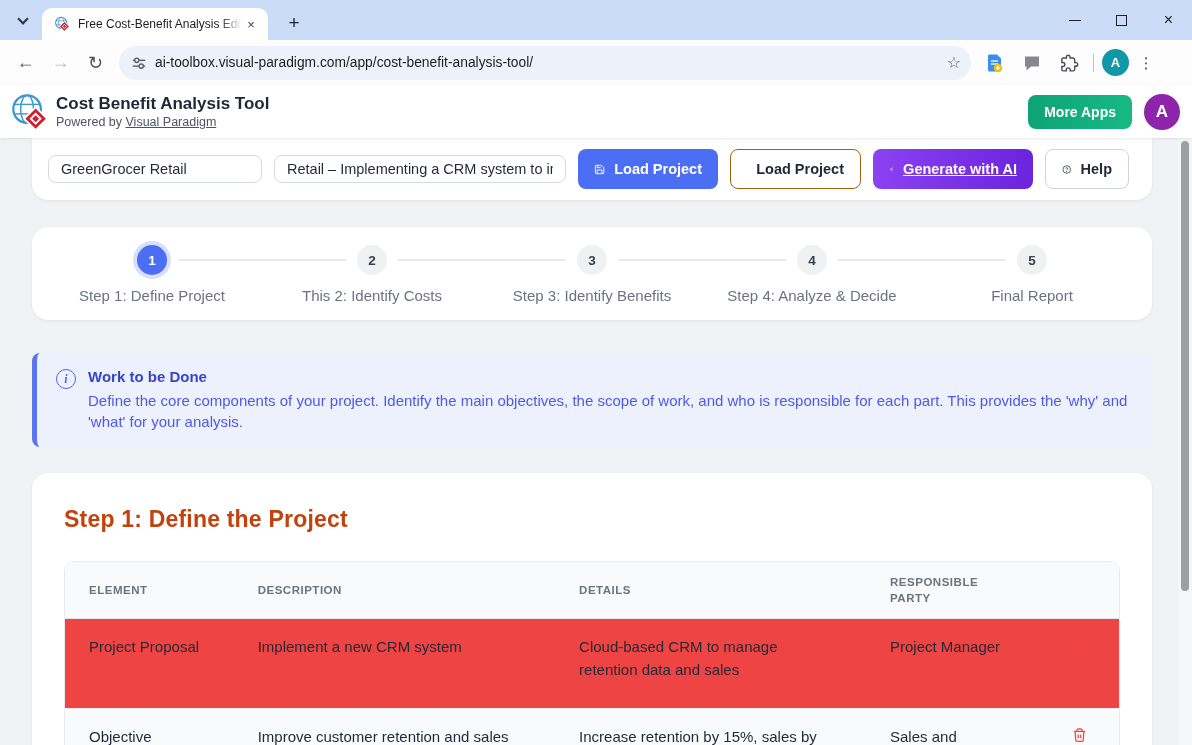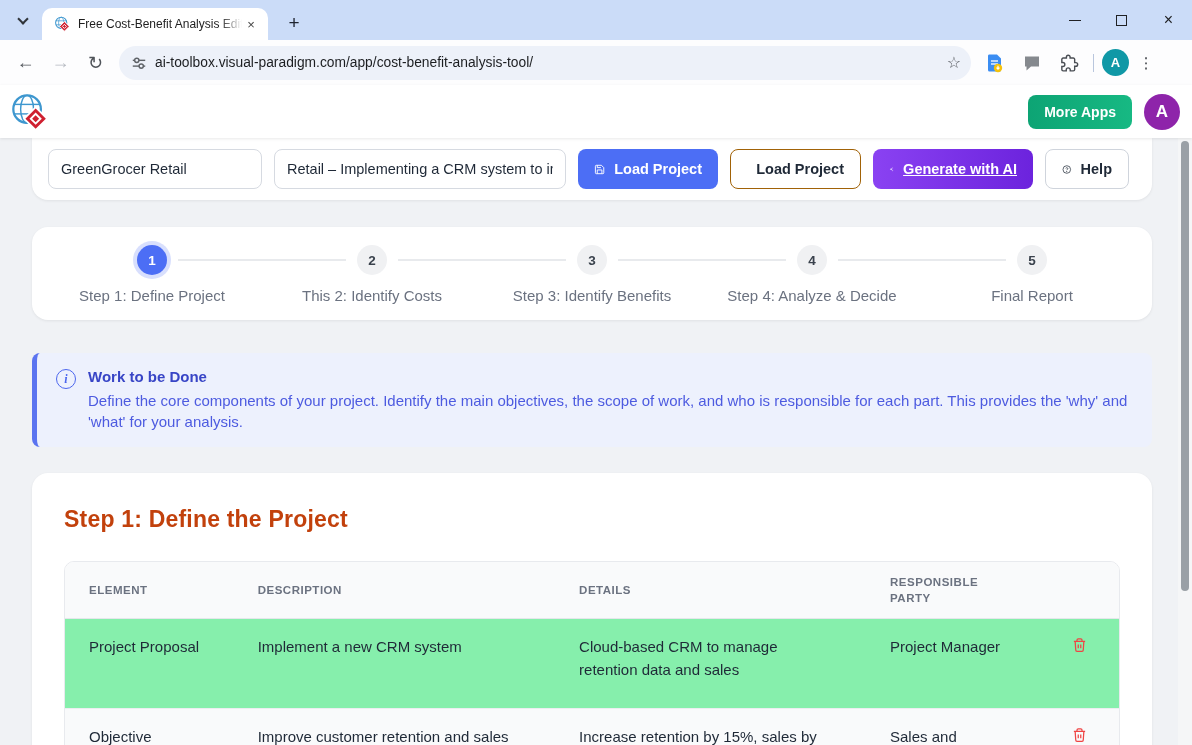--- a/index.html
+++ b/index.html
@@ -54,21 +54,21 @@
   .more-apps { background: linear-gradient(90deg, #0da474, #17b983); color: #fff; font-size: 14px; font-weight: 700;
     border: none; border-radius: 8px; padding: 9px 16px; margin-right: 12px; font-family: inherit; }
   .app-avatar { width: 36px; height: 36px; border-radius: 50%; background: #8e24aa; color: #fff; font-weight: 700;
     font-size: 17px; display: flex; align-items: center; justify-content: center; margin-right: 2px; }
 
   
   .content { position: relative; height: 607px; overflow: hidden; }
   .card { background: #fff; width: 1120px; margin-left: 32px; box-shadow: 0 1px 3px rgba(0,0,0,.07); }
 
   .proj-bar { border-radius: 0 0 16px 16px; padding: 11px 16px; display: flex; align-items: center; gap: 12px; }
-  .txt-input { height: 40px; border: 1px solid #d6dae1; border-radius: 8px; padding: 0 12px; font-size: 14.5px;
+  .txt-input { height: 28px; border: 1px solid #d6dae1; border-radius: 8px; padding: 0 12px; font-size: 14.5px;
     color: #1f2937; font-family: inherit; background: #fff; }
   .in-name { width: 214px; }
   .in-desc { width: 292px; }
   .btn { height: 40px; border-radius: 8px; display: inline-flex; align-items: center; justify-content: center;
     gap: 9px; font-size: 14.5px; font-weight: 600; border: none; padding: 0 16px; font-family: inherit; white-space: nowrap; }
   .btn-save { background: #4c6ef5; color: #fff; width: 140px; }
   .btn-load { background: #fff; color: #1f2937; border: 1px solid #a16207; width: 131px; }
   .btn-ai { background: linear-gradient(90deg, #8a42f2, #6c23dd); color: #fff; width: 160px; text-decoration: underline; }
   .btn-help { background: #fff; color: #1f2937; border: 1px solid #cfd4dc; width: 84px; }
 
@@ -90,21 +90,21 @@
   .info-body { font-size: 15px; color: #4d5be0; line-height: 1.4; margin-top: 5px; }
 
   .main-card { border-radius: 16px 16px 0 0; margin-top: 26px; padding: 33px 32px 0; height: 320px; }
   .main-heading { font-size: 23px; font-weight: 700; color: #c2410c; letter-spacing: .2px; }
   .table-wrap { margin-top: 28px; border: 1px solid #e8eaee; border-radius: 10px; overflow: hidden; }
   table { width: 100%; border-collapse: collapse; }
   thead th { background: #f9fafb; text-align: left; font-size: 11.5px; font-weight: 700; color: #6b7280;
     text-transform: uppercase; letter-spacing: .045em; padding: 12px 24px; border-bottom: 1px solid #e5e7eb;
     line-height: 1.4; vertical-align: middle; }
   tbody td { font-size: 15px; color: #1f2937; padding: 16px 24px; vertical-align: top; line-height: 1.55; }
-  tr.row-1 { height: 90px; background: #86efac; border-bottom: 1px solid #eceef1; }
+  tr.row-1 { height: 90px; background: #ef4444; border-bottom: 1px solid #eceef1; }
   tr.row-2 { height: 120px; background: #f9fafb; }
   .details-text { display: inline-block; max-width: 250px; }
   .trash-btn { background: none; border: none; padding: 2px; display: inline-flex; }
 
   .scrollbar { position: absolute; top: 0; right: 0; width: 14px; height: 607px; background: #f5f6f7; }
   .scroll-thumb { position: absolute; top: 3px; right: 3px; width: 8px; height: 450px; background: #9aa0a6; border-radius: 4px; }
 </style>
 </head>
 <body>
 
@@ -184,20 +184,27 @@
   <svg width="38" height="38" viewBox="0 0 40 40">
     <circle cx="18" cy="17" r="14.5" fill="#fff" stroke="#3e97cf" stroke-width="2.4"></circle>
     <ellipse cx="18" cy="17" rx="6.8" ry="14.5" fill="none" stroke="#3e97cf" stroke-width="1.5"></ellipse>
     <line x1="4.2" y1="12" x2="31.8" y2="12" stroke="#3e97cf" stroke-width="1.5"></line>
     <line x1="4.2" y1="22" x2="31.8" y2="22" stroke="#3e97cf" stroke-width="1.5"></line>
     <g transform="translate(27,27) rotate(45)">
       <rect x="-8.5" y="-8.5" width="17" height="17" fill="#cf2030" stroke="#fff" stroke-width="1.8"></rect>
       <rect x="-3.6" y="-3.6" width="7.2" height="7.2" fill="none" stroke="#fff" stroke-width="2"></rect>
     </g>
   </svg>
+  <div class="app-titles">
+    <div class="app-title">Cost Benefit Analysis Tool</div>
+    <div class="powered">
+      <span>Powered by</span>
+      <a href="#">Visual Paradigm</a>
+    </div>
+  </div>
   <div class="spacer"></div>
   <button class="more-apps">More Apps</button>
   <div class="app-avatar">A</div>
 </div>
 
 <div class="content">
 
   <div class="card proj-bar">
     <input class="txt-input in-name" type="text" value="GreenGrocer Retail" style="">
     <input class="txt-input in-desc" type="text" value="Retail – Implementing a CRM system to imp" style="">

